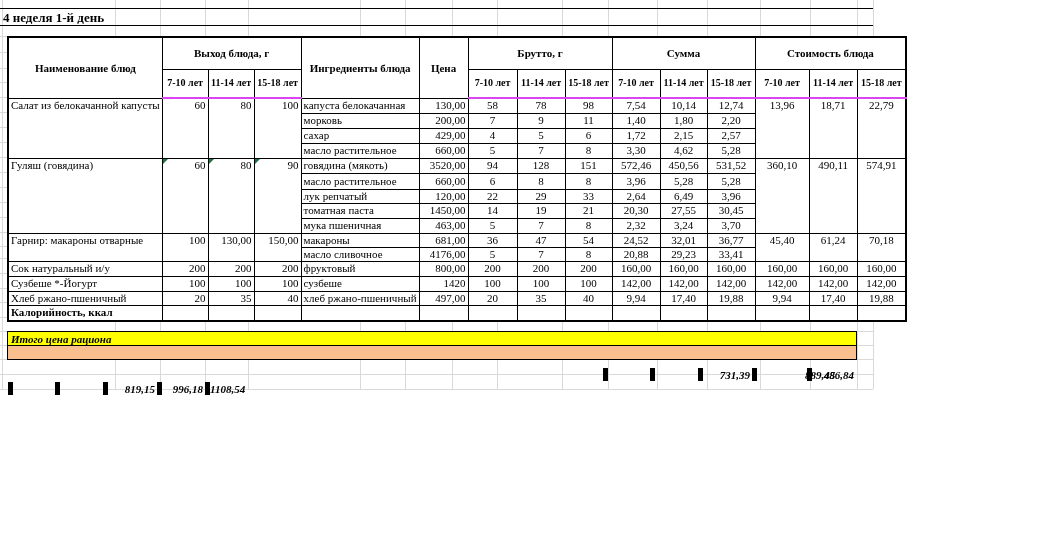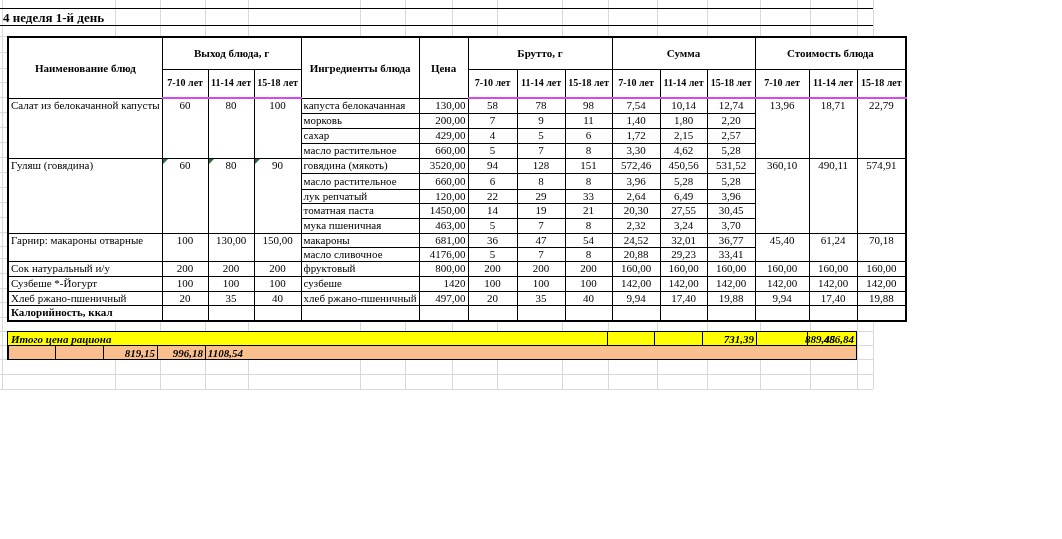--- a/index.html
+++ b/index.html
@@ -12,34 +12,34 @@
             border-top:1px solid #000;border-bottom:1px solid #000;}
   #week-row .t{position:absolute;left:3px;top:1px;font-size:13px;font-weight:bold;line-height:15px;white-space:nowrap;}
   
   #menu-table{position:absolute;left:7px;top:36px;border-collapse:collapse;table-layout:fixed;background:#fff;
               border:2px solid #000;}
   #menu-table td,#menu-table th{border:1px solid #000;font-size:11px;line-height:13px;padding:0 2px;
               overflow:hidden;white-space:nowrap;background:#fff;}
   #menu-table th{font-weight:bold;text-align:center;white-space:normal;line-height:12px;}
   #menu-table thead tr:last-child th{border-bottom:2px solid #d946ef;font-size:10px;white-space:nowrap;}
   td.dname{text-align:left;vertical-align:top;padding:1px 3px;white-space:normal;line-height:13px;}
-  td.out{text-align:center;vertical-align:top;padding-top:1px;position:relative;}
+  td.out{text-align:right;vertical-align:top;padding-top:1px;position:relative;}
   td.ing{text-align:left;}
   td.price{text-align:right;padding-right:3px;}
   td.num{text-align:center;}
   td.cost{text-align:center;vertical-align:top;padding-top:1px;}
   td.cal{font-weight:bold;text-align:left;padding-left:3px;}
   .flag{position:absolute;top:0;left:0;width:0;height:0;
         border-top:5px solid #1e7145;border-right:5px solid transparent;}
   
   .trow{position:absolute;left:7px;width:850px;height:15px;box-sizing:border-box;display:flex;
         border:1px solid #000;font-size:11px;font-weight:bold;font-style:italic;line-height:12px;}
   .trow>div{box-sizing:border-box;height:100%;}
   .trow .lbl{flex:1 1 auto;padding:1px 0 0 3px;white-space:nowrap;}
-  .trow .c{flex:0 0 auto;border-left:1px solid #000000;}
+  .trow .c{flex:0 0 auto;border-left:5px solid #000000;margin-top:36px;}
   .trow .val{text-align:right;padding:1px 2px 0 0;}
 </style>
 </head>
 <body>
 
 <div id="stage">
   <div id="gridlayer">
       <div class="gl" style="left: 2px; top: 0px; width: 1px; height: 389px;"></div>
       <div class="gl" style="left: 115px; top: 0px; width: 1px; height: 389px;"></div>
       <div class="gl" style="left: 160px; top: 0px; width: 1px; height: 389px;"></div>

